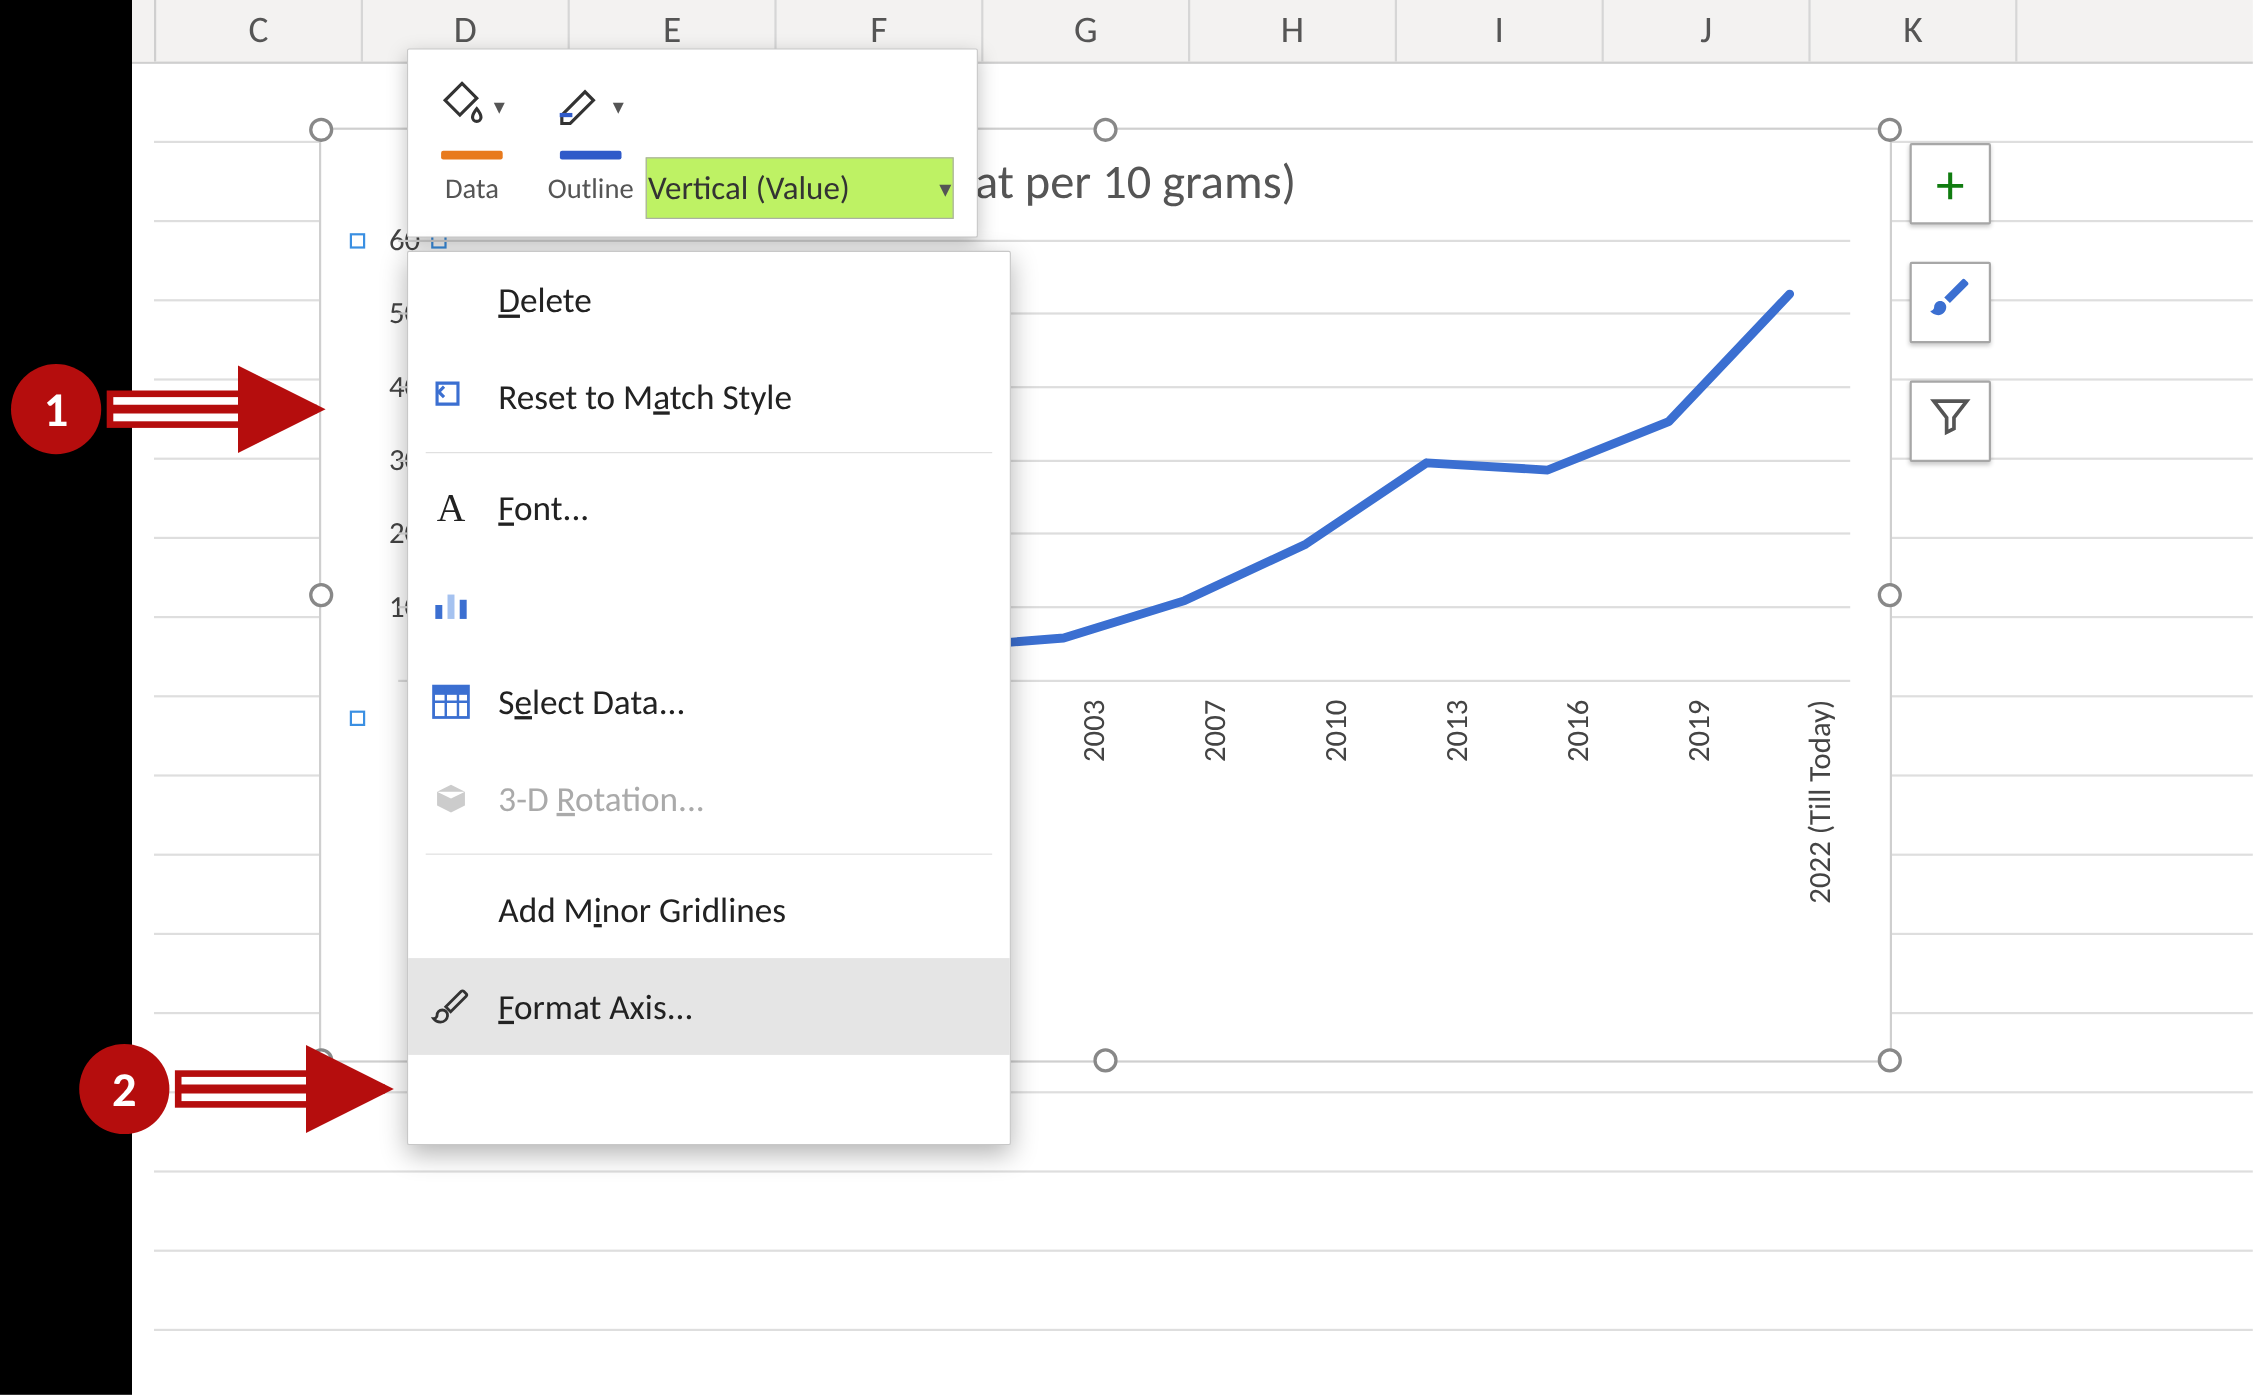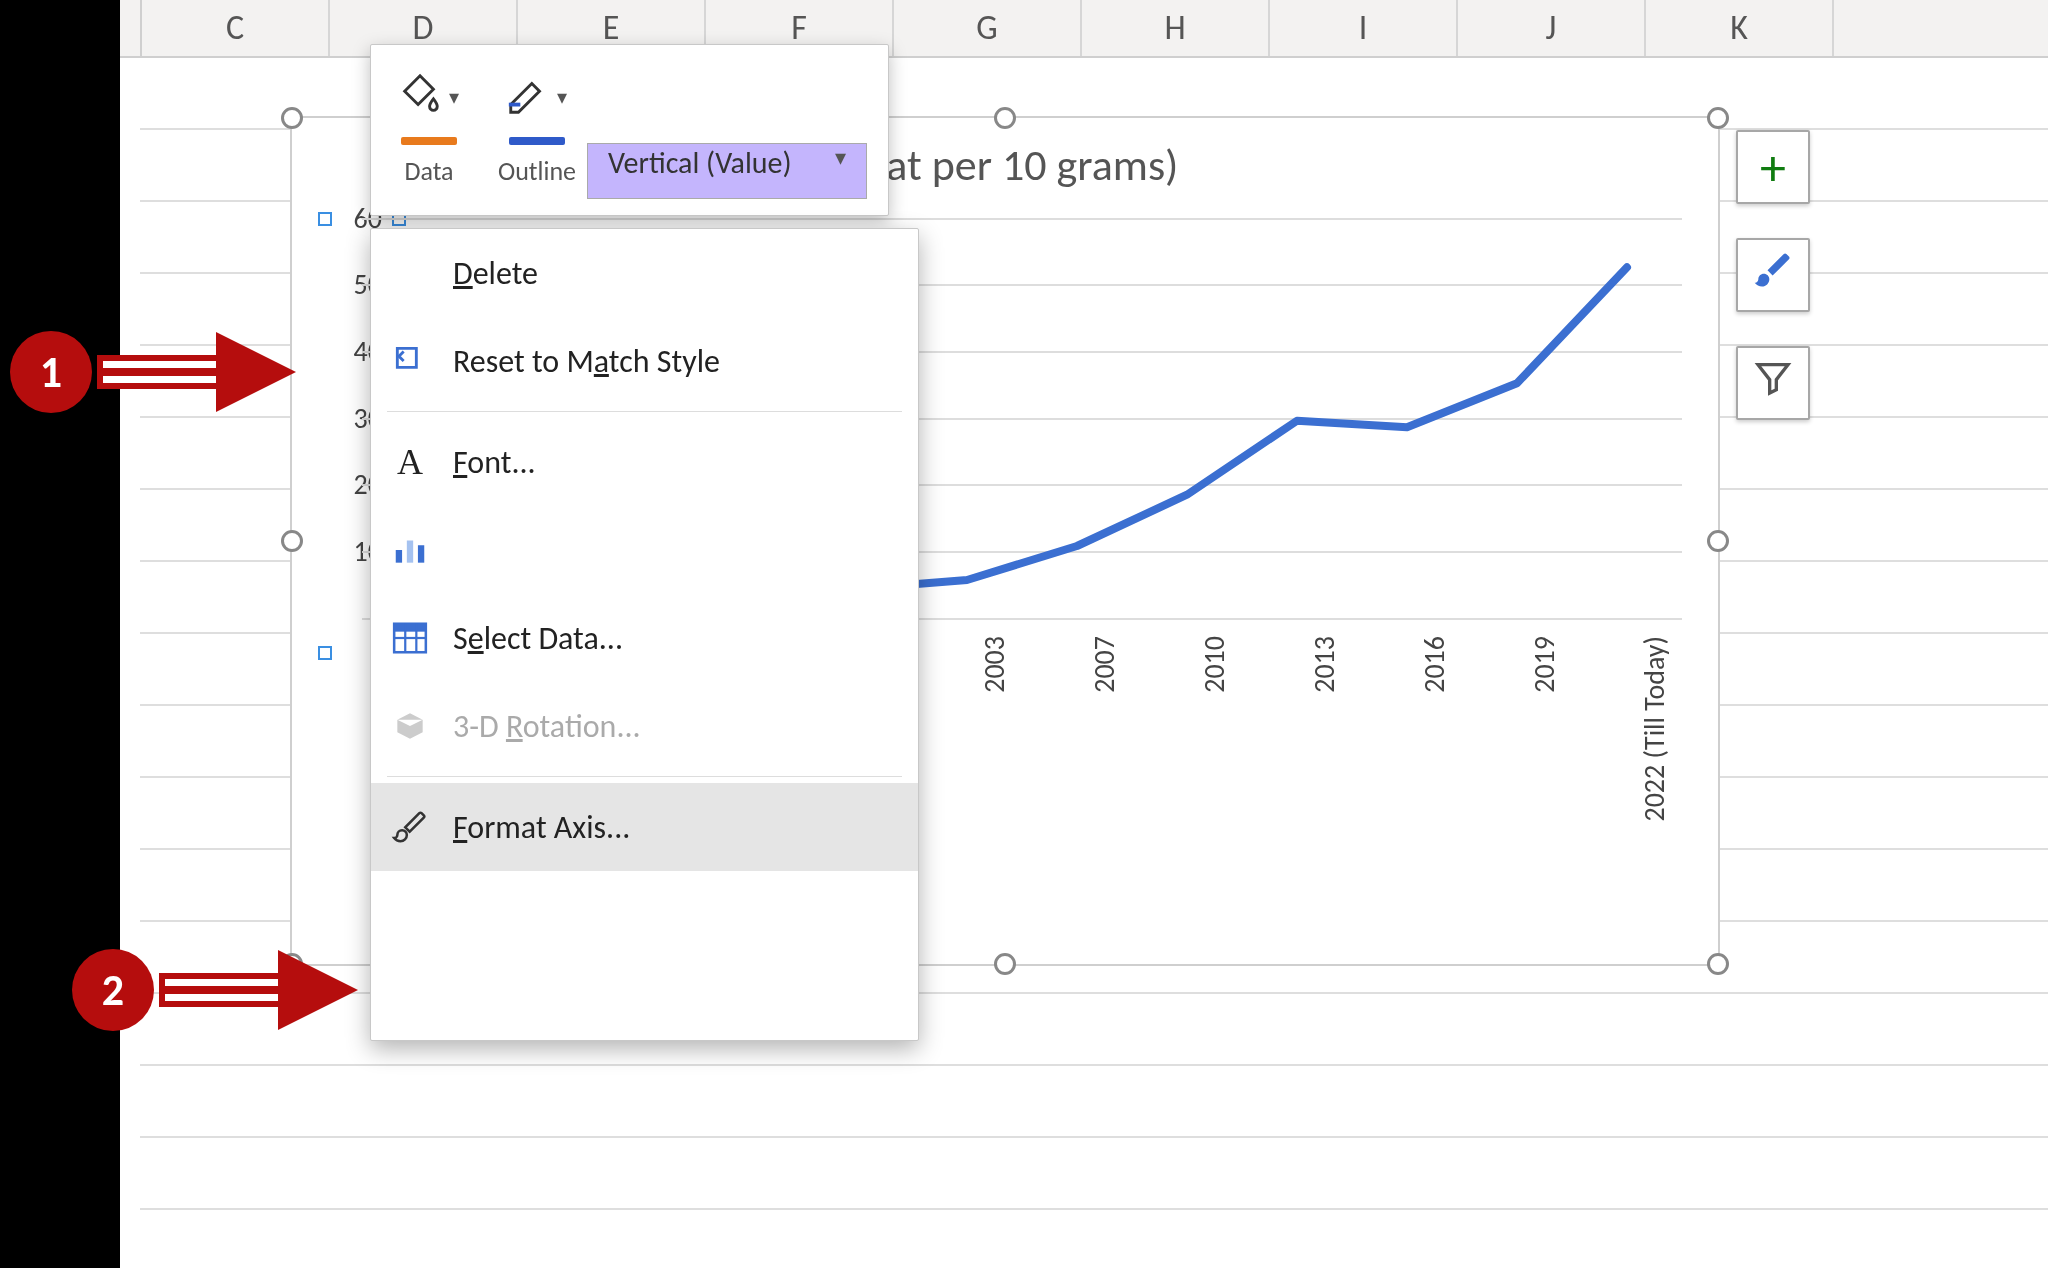--- a/index.html
+++ b/index.html
@@ -194,24 +194,24 @@
   }
   .mini-tb .icon-bucket svg,
   .mini-tb .icon-pen svg { width: 46px; height: 46px; }
   .chart-elem-select {
     position: absolute;
     left: 216px; top: 98px;
     width: 280px; height: 56px;
     border: 1px solid #aaa;
     font-size: 30px;
     color: #333;
-    background: #c4b5fd;
+    background: #bef264;
     display:flex;
-    align-items:flex-start;
-    padding: 0 20px;
+    align-items:center;
+    padding: 0 1px;
     box-sizing:border-box;
     justify-content: space-between;
   }
   .chart-elem-select .caret { font-size: 22px; color:#555; }
 
   
   .ctx-menu {
     position: absolute;
     left: 370px;
     top: 228px;
@@ -462,20 +462,24 @@
   </div>
   <div class="ctx-item disabled">
     <span class="ico">
       <svg width="38" height="38" viewBox="0 0 24 24">
           <path fill="#ccc" d="M4 8l8-4 8 4-8 4-8-4zm0 0v8l8 4 8-4V8"></path>
         </svg>
     </span>
     <span class="txt">3-D <u>R</u>otation...</span>
   </div>
   <div class="ctx-sep"></div>
+  <div class="ctx-item">
+    <span class="ico"></span>
+    <span class="txt">Add M<u>i</u>nor Gridlines</span>
+  </div>
   <div class="ctx-item hover">
     <span class="ico">
       <svg width="38" height="38" viewBox="0 0 24 24">
           <path fill="none" stroke="#333" stroke-width="1.6" d="M7 14c-1.7 0-3 1.3-3 3 0 1.3-1.2 2-2 2 .9 1.2 2.5 2 4 2 2.2 0 4-1.8 4-4 0-1.7-1.3-3-3-3zm13.7-9.3-1.4-1.4c-.4-.4-1-.4-1.4 0L9 12.2 11.8 15l8.9-8.9c.4-.4.4-1 0-1.4z"></path>
         </svg>
     </span>
     <span class="txt"><u>F</u>ormat Axis...</span>
   </div>
 </div>
 

